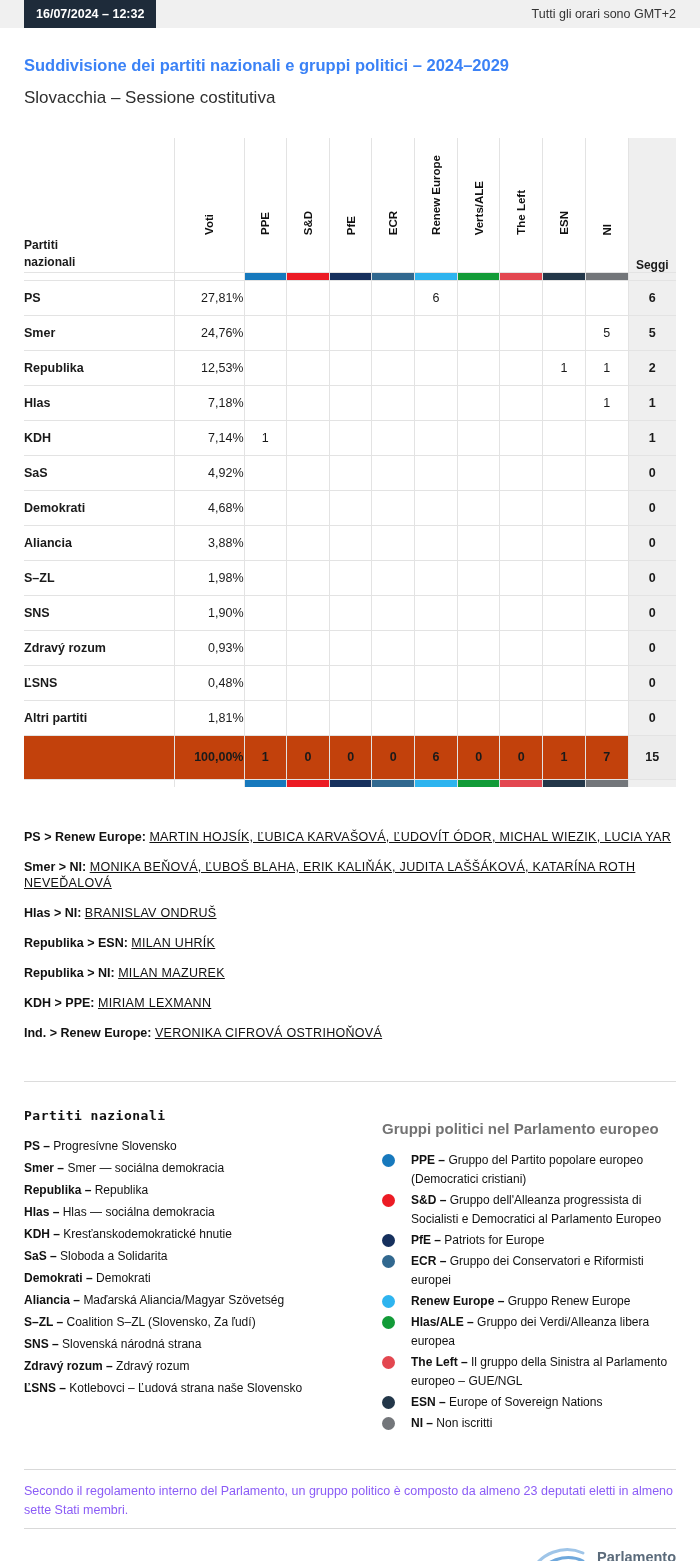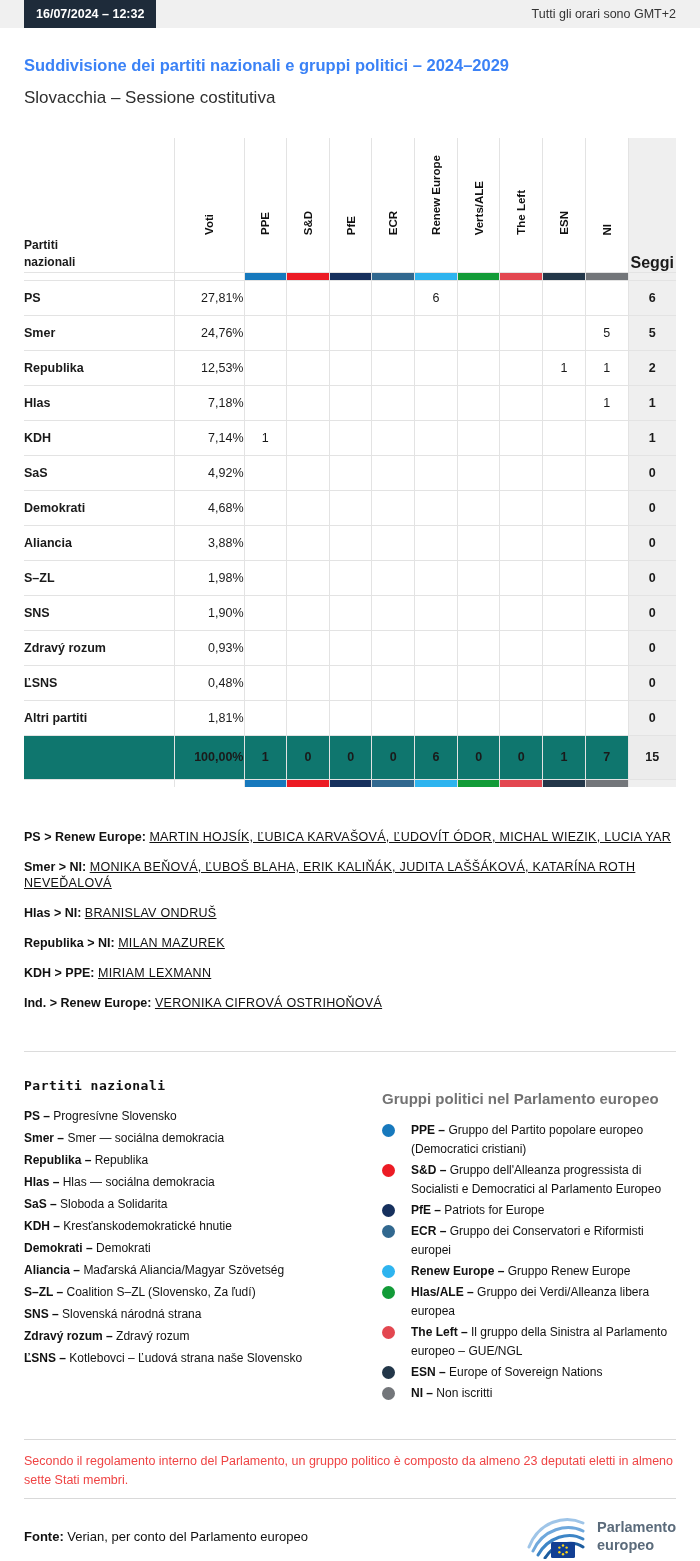--- a/index.html
+++ b/index.html
@@ -55,33 +55,33 @@
     writing-mode: vertical-rl;
     transform: rotate(180deg);
     font-weight: bold;
     font-size: 11.5px;
     white-space: nowrap;
     color: #111;
   }
   .th-party { vertical-align: bottom; text-align: left; padding: 0 6px 8px 9px; }
   .party-label { display: inline-block; width: 58px; font-weight: bold; font-size: 12px; line-height: 1.45; }
   .th-seggi-h { background: #efefef; vertical-align: bottom; text-align: center; padding-bottom: 10px; }
-  .seggi-label { font-weight: bold; font-size: 16px; }
+  .seggi-label { font-weight: bold; font-size: 12px; }
   .h2 .th-sp { height: 34px; }
 
   .strip td { height: 8px; }
   .sc-seggi { background: #efefef; }
 
   .brow td { height: 35px; }
   .td-party { text-align: left; font-weight: bold; padding-left: 9px; }
   .td-voti { text-align: right; padding-right: 10px; }
   .td-group { text-align: center; }
   .td-seggi { text-align: center; font-weight: bold; background: #efefef; }
 
-  .trow td { height: 44px; background: #0f766e; font-weight: bold; }
+  .trow td { height: 44px; background: #c2410c; font-weight: bold; }
   .trow .td-seggi { background: #ececec; margin-left: 36px; }
 
   
   .meps { margin-top: 42px; }
   .mep-line { font-size: 12.5px; line-height: 16px; margin-bottom: 14px; color: #111; }
   .mep-line span { letter-spacing: .3px; text-decoration: underline; }
 
   .divider { border: none; border-top: 1px solid #dcdcdc; margin: 40px 0 0; }
 
   
@@ -95,21 +95,21 @@
   }
   .lp-item { font-size: 12px; line-height: 22px; color: #111; }
   .legend-right h3 { font-size: 15px; font-weight: bold; margin: 12px 0 14px; color: #737373; }
   .lg-item { display: flex; gap: 16px; font-size: 12px; line-height: 19px; margin-bottom: 2px; color: #111; }
   .dot { width: 13px; height: 13px; border-radius: 50%; flex: none; margin-top: 3px; }
   .lg-text { display: block; }
 
   
   .rule { border: none; border-top: 1px solid #d9d9d9; }
   .rule-top { margin: 34px 0 0; }
-  .note { font-size: 12.5px; line-height: 19px; margin: 12px 0 0; color: #ef4444; }
+  .note { font-size: 12.5px; line-height: 19px; margin: 12px 0 0; color: #8b5cf6; }
   .footer-row { display: flex; justify-content: space-between; align-items: center; margin-top: 14px; }
   .fonte { font-size: 13px; color: #111; }
   .logo { display: flex; align-items: center; gap: 10px; }
   .logo-text { font-size: 14.5px; font-weight: bold; color: #5b6b7b; line-height: 18px; }
 </style>
 </head>
 <body>
 
 <header class="topbar">
   <div class="badge">16/07/2024 – 12:32</div>
@@ -389,37 +389,38 @@
           <td class="sc" style="background: rgb(115, 118, 122);"></td>
           <td class="sc-seggi"></td>
         </tr>
       </tbody>
   </table>
 
   <section id="meps" class="meps">
       <div class="mep-line"><b>PS &gt; Renew Europe:</b> <span>MARTIN HOJSÍK, ĽUBICA KARVAŠOVÁ, ĽUDOVÍT ÓDOR, MICHAL WIEZIK, LUCIA YAR</span></div>
       <div class="mep-line"><b>Smer &gt; NI:</b> <span>MONIKA BEŇOVÁ, ĽUBOŠ BLAHA, ERIK KALIŇÁK, JUDITA LAŠŠÁKOVÁ, KATARÍNA ROTH NEVEĎALOVÁ</span></div>
       <div class="mep-line"><b>Hlas &gt; NI:</b> <span>BRANISLAV ONDRUŠ</span></div>
+      <div class="mep-line"><b>Republika &gt; ESN:</b> <span>MILAN UHRÍK</span></div>
       <div class="mep-line"><b>Republika &gt; NI:</b> <span>MILAN MAZUREK</span></div>
       <div class="mep-line"><b>KDH &gt; PPE:</b> <span>MIRIAM LEXMANN</span></div>
       <div class="mep-line"><b>Ind. &gt; Renew Europe:</b> <span>VERONIKA CIFROVÁ OSTRIHOŇOVÁ</span></div>
     </section>
 
   <hr class="divider">
 
   <section class="legend">
     <div class="legend-left">
       <h3>Partiti nazionali</h3>
       <div id="legend-parties">
           <div class="lp-item"><b>PS –</b> <span>Progresívne Slovensko</span></div>
           <div class="lp-item"><b>Smer –</b> <span>Smer — sociálna demokracia</span></div>
           <div class="lp-item"><b>Republika –</b> <span>Republika</span></div>
           <div class="lp-item"><b>Hlas –</b> <span>Hlas — sociálna demokracia</span></div>
+          <div class="lp-item"><b>KDH –</b> <span>Kresťanskodemokratické hnutie</span></div>
           <div class="lp-item"><b>SaS –</b> <span>Sloboda a Solidarita</span></div>
-          <div class="lp-item"><b>KDH –</b> <span>Kresťanskodemokratické hnutie</span></div>
           <div class="lp-item"><b>Demokrati –</b> <span>Demokrati</span></div>
           <div class="lp-item"><b>Aliancia –</b> <span>Maďarská Aliancia/Magyar Szövetség</span></div>
           <div class="lp-item"><b>S–ZL –</b> <span>Coalition S–ZL (Slovensko, Za ľudí)</span></div>
           <div class="lp-item"><b>SNS –</b> <span>Slovenská národná strana</span></div>
           <div class="lp-item"><b>Zdravý rozum –</b> <span>Zdravý rozum</span></div>
           <div class="lp-item"><b>ĽSNS –</b> <span>Kotlebovci – Ľudová strana naše Slovensko</span></div>
         </div>
     </div>
     <div class="legend-right">
       <h3>Gruppi politici nel Parlamento europeo</h3>

